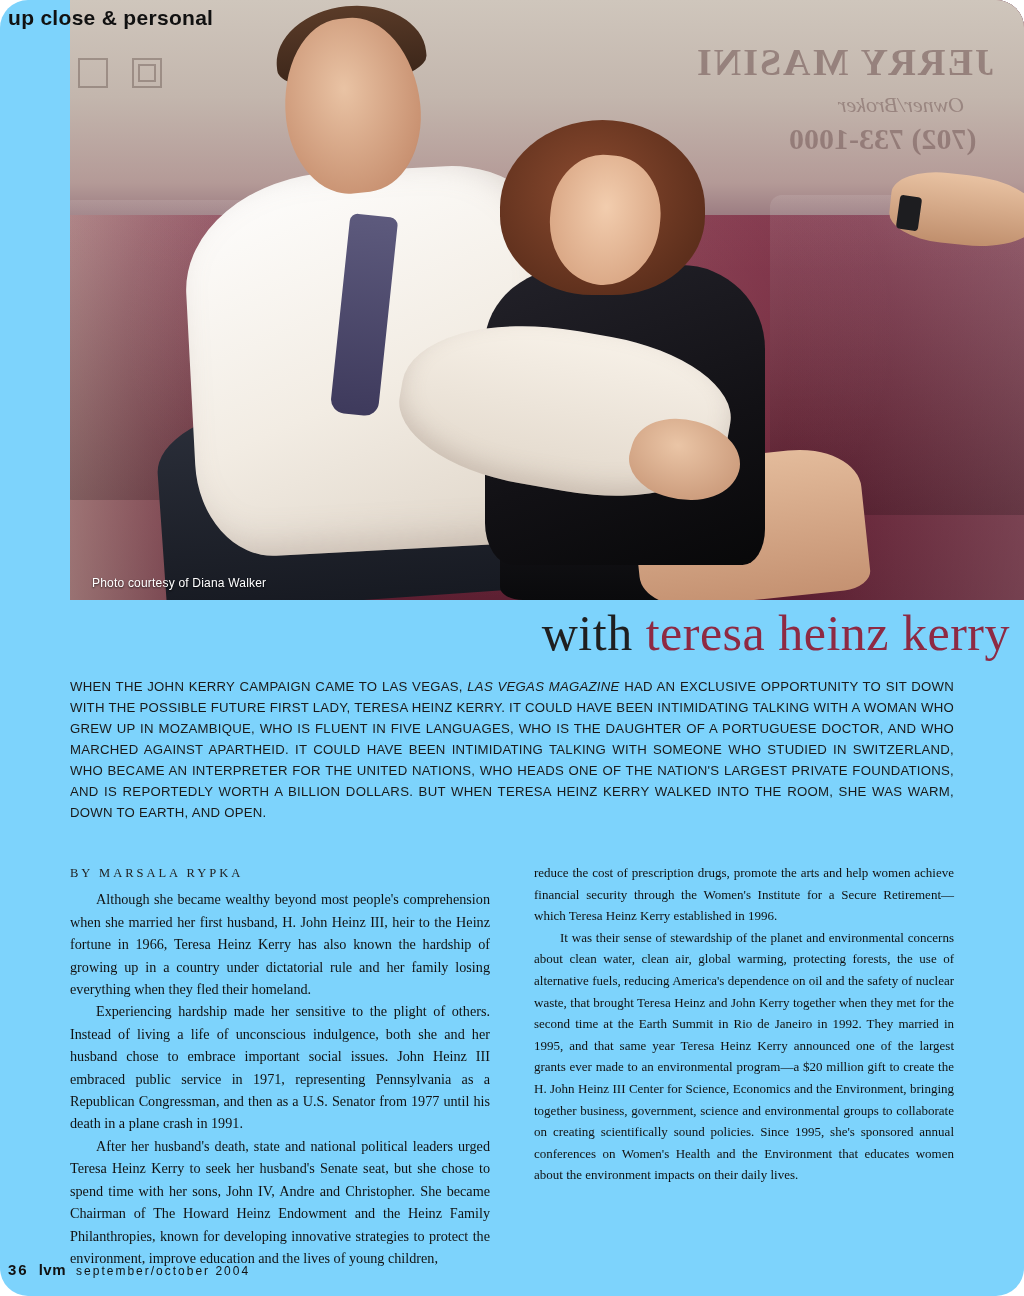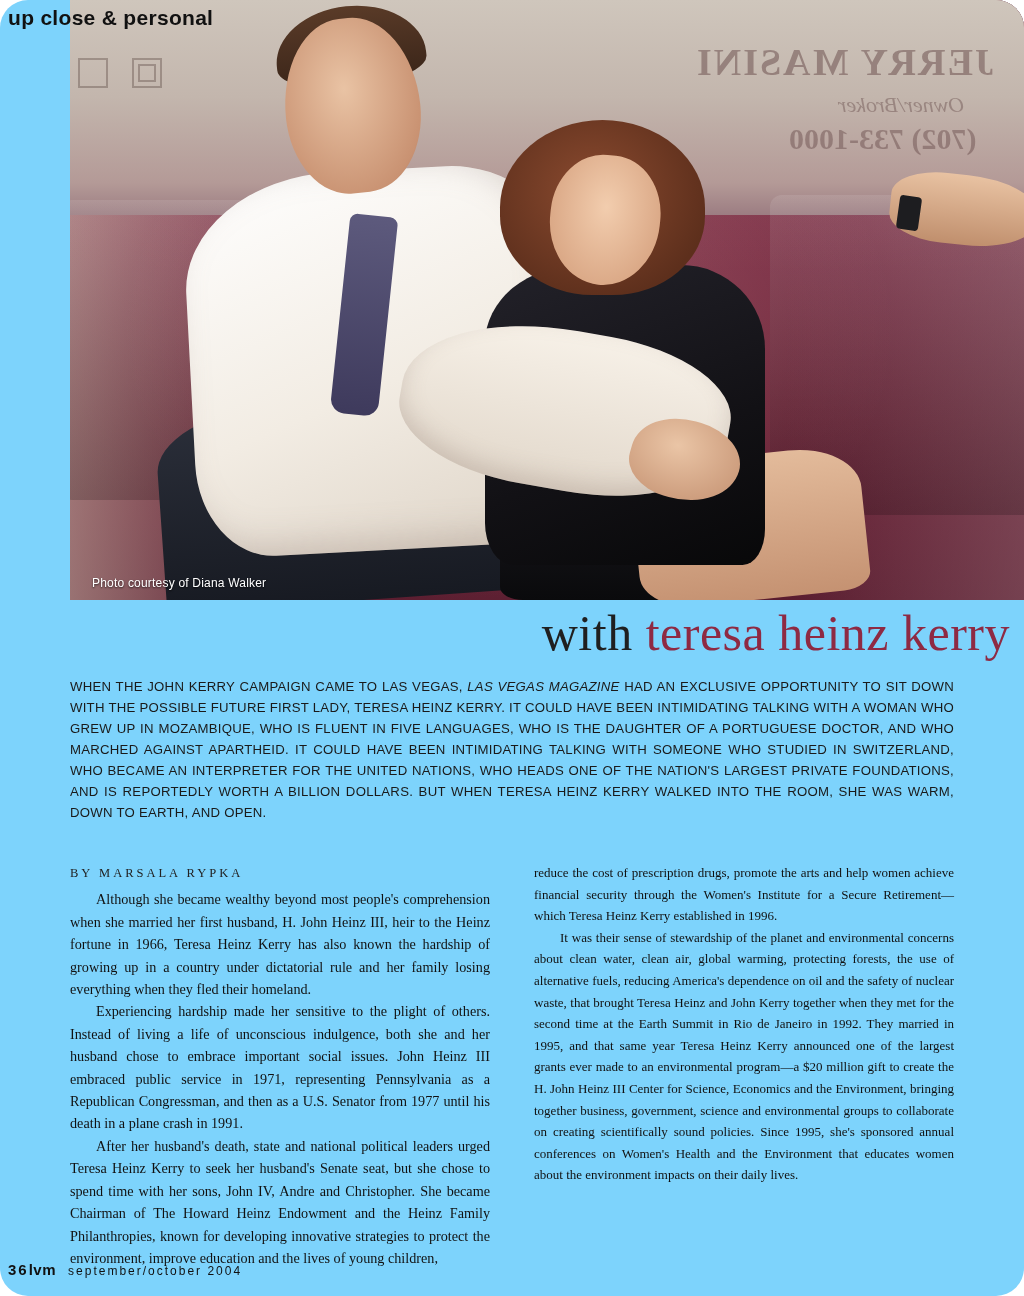--- a/index.html
+++ b/index.html
@@ -309,20 +309,21 @@
   .col p.first { text-indent: 26px; }
 
   
   .footer {
     position: absolute;
     left: 0;
     bottom: 18px;
     width: 876px;
     display: flex;
     align-items: baseline;
+    gap: 10px;
     padding-left: 8px;
     box-sizing: border-box;
   }
   .folio {
     font-family: "Liberation Sans", sans-serif;
     font-weight: bold;
     font-size: 15px;
     letter-spacing: 2px;
     color: #111;
   }
@@ -331,21 +332,20 @@
     font-weight: bold;
     font-size: 15px;
     letter-spacing: 0.5px;
     color: #111;
   }
   .issue {
     font-family: "Liberation Sans", sans-serif;
     font-size: 12px;
     letter-spacing: 2px;
     color: #111;
-    margin-left: 12px;
   }
 </style>
 </head>
 <body>
 
 <div class="page">
 
   <div class="kicker">up close &amp; personal</div>
 
   <div class="photo-wrap">

